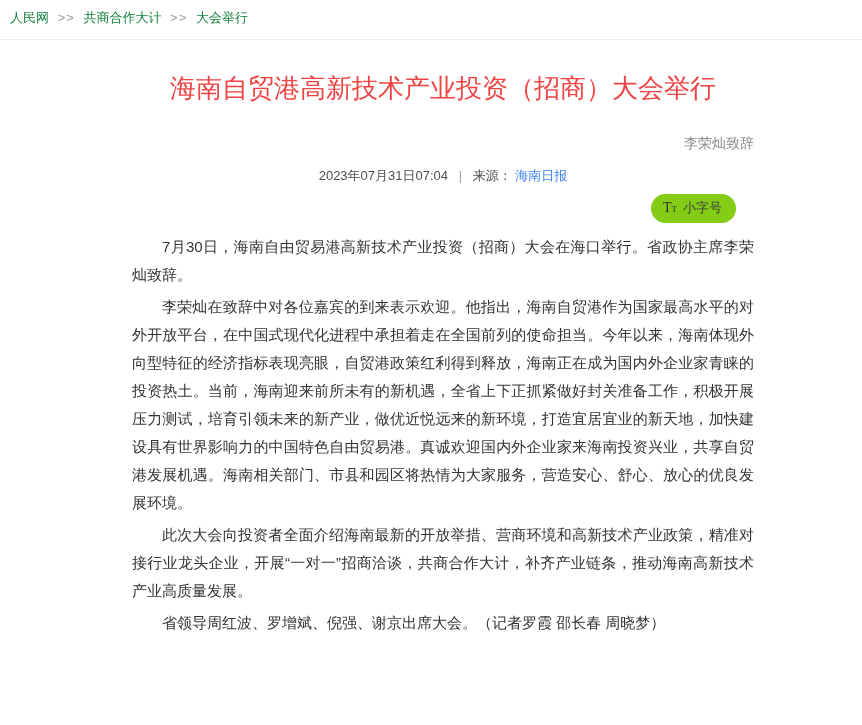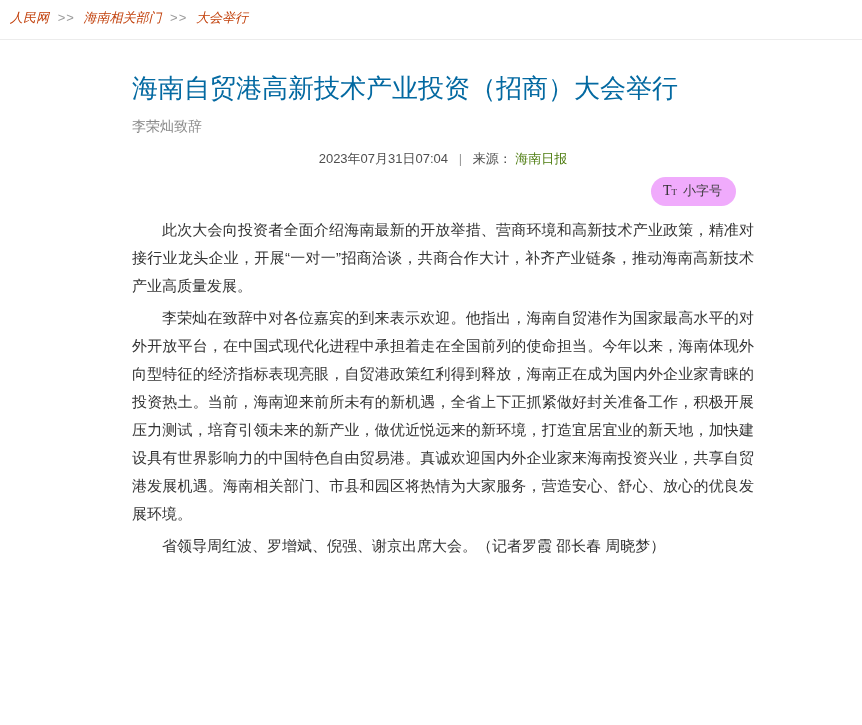--- a/index.html
+++ b/index.html
@@ -11,62 +11,62 @@
     overflow: hidden;
   }
   
   .breadcrumb-bar {
     padding: 9px 12px 12px 10px;
     font-size: 13px;
     color: #9b9b9b;
     border-bottom: 1px solid #ececec;
   }
   .breadcrumb-bar a {
-    color: #c2410c;
+    color: #15803d;
     text-decoration: none;
     cursor: pointer;
-    font-style: italic;
   }
   .breadcrumb-bar .sep { margin: 0 5px; letter-spacing: 1px; }
 
   
   .content {
     width: 622px;
     margin-left: 132px;
   }
   h1.article-title {
     margin: 30px 0 0 0;
     font-size: 26px;
     line-height: 36px;
     font-weight: 400;
-    color: #0369a1;
+    color: #ef4444;
+    text-align: center;
   }
   .article-subtitle {
-    margin-top: 12px;
-    text-align: left;
+    margin-top: 29px;
+    text-align: right;
     font-size: 14px;
     color: #8a8a8a;
   }
   .article-meta {
     margin-top: 14px;
     text-align: center;
     font-size: 13px;
     color: #4e4e4e;
   }
   .article-meta .bar { color: #9a9a9a; margin: 0 7px; }
-  .article-meta .source-name { color: #4d7c0f; text-decoration: none; }
+  .article-meta .source-name { color: #3b82f6; text-decoration: none; }
 
   .toolbar {
     display: flex;
     justify-content: flex-end;
     margin-top: 9px;
     padding-right: 18px;
   }
   .font-size-pill {
-    background: #f0abfc;
+    background: #84cc16;
     border: none;
     border-radius: 15px;
     padding: 5px 14px 6px 12px;
     font-size: 13px;
     color: #3c3c3c;
     display: inline-flex;
     align-items: baseline;
     gap: 6px;
     cursor: pointer;
     font-family: "Liberation Sans", "DejaVu Sans", sans-serif;
@@ -95,21 +95,21 @@
   }
 </style>
 </head>
 <body>
 
 <div>
 
   <div class="breadcrumb-bar">
     <a>人民网</a>
     <span class="sep">&gt;&gt;</span>
-    <a>海南相关部门</a>
+    <a>共商合作大计</a>
     <span class="sep">&gt;&gt;</span>
     <a>大会举行</a>
   </div>
 
   <div class="content">
 
     <h1 class="article-title">海南自贸港高新技术产业投资（招商）大会举行</h1>
 
     <div class="article-subtitle">李荣灿致辞</div>
 
@@ -121,20 +121,21 @@
     </div>
 
     <div class="toolbar">
       <button class="font-size-pill">
         <span class="tt"><span class="t-big">T</span><span class="t-small">T</span></span>
         <span>小字号</span>
       </button>
     </div>
 
     <div class="article-body">
+      <p>7月30日，海南自由贸易港高新技术产业投资（招商）大会在海口举行。省政协主席李荣灿致辞。</p>
+      <p>李荣灿在致辞中对各位嘉宾的到来表示欢迎。他指出，海南自贸港作为国家最高水平的对外开放平台，在中国式现代化进程中承担着走在全国前列的使命担当。今年以来，海南体现外向型特征的经济指标表现亮眼，自贸港政策红利得到释放，海南正在成为国内外企业家青睐的投资热土。当前，海南迎来前所未有的新机遇，全省上下正抓紧做好封关准备工作，积极开展压力测试，培育引领未来的新产业，做优近悦远来的新环境，打造宜居宜业的新天地，加快建设具有世界影响力的中国特色自由贸易港。真诚欢迎国内外企业家来海南投资兴业，共享自贸港发展机遇。海南相关部门、市县和园区将热情为大家服务，营造安心、舒心、放心的优良发展环境。</p>
       <p>此次大会向投资者全面介绍海南最新的开放举措、营商环境和高新技术产业政策，精准对接行业龙头企业，开展“一对一”招商洽谈，共商合作大计，补齐产业链条，推动海南高新技术产业高质量发展。</p>
-      <p>李荣灿在致辞中对各位嘉宾的到来表示欢迎。他指出，海南自贸港作为国家最高水平的对外开放平台，在中国式现代化进程中承担着走在全国前列的使命担当。今年以来，海南体现外向型特征的经济指标表现亮眼，自贸港政策红利得到释放，海南正在成为国内外企业家青睐的投资热土。当前，海南迎来前所未有的新机遇，全省上下正抓紧做好封关准备工作，积极开展压力测试，培育引领未来的新产业，做优近悦远来的新环境，打造宜居宜业的新天地，加快建设具有世界影响力的中国特色自由贸易港。真诚欢迎国内外企业家来海南投资兴业，共享自贸港发展机遇。海南相关部门、市县和园区将热情为大家服务，营造安心、舒心、放心的优良发展环境。</p>
       <p>省领导周红波、罗增斌、倪强、谢京出席大会。（记者罗霞 邵长春 周晓梦）</p>
     </div>
 
   </div>
 
 </div>
 
 </body></html>

